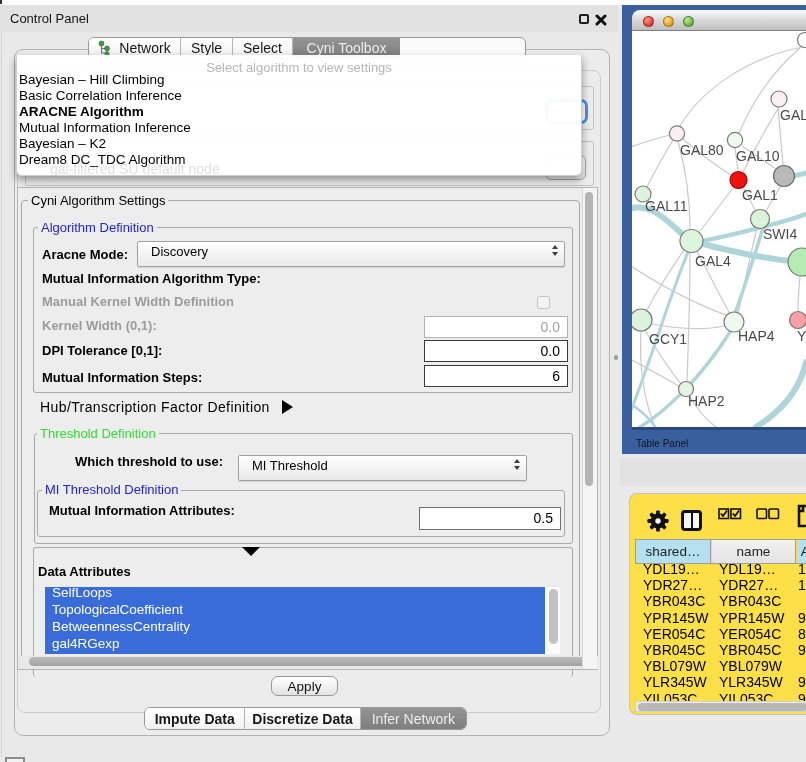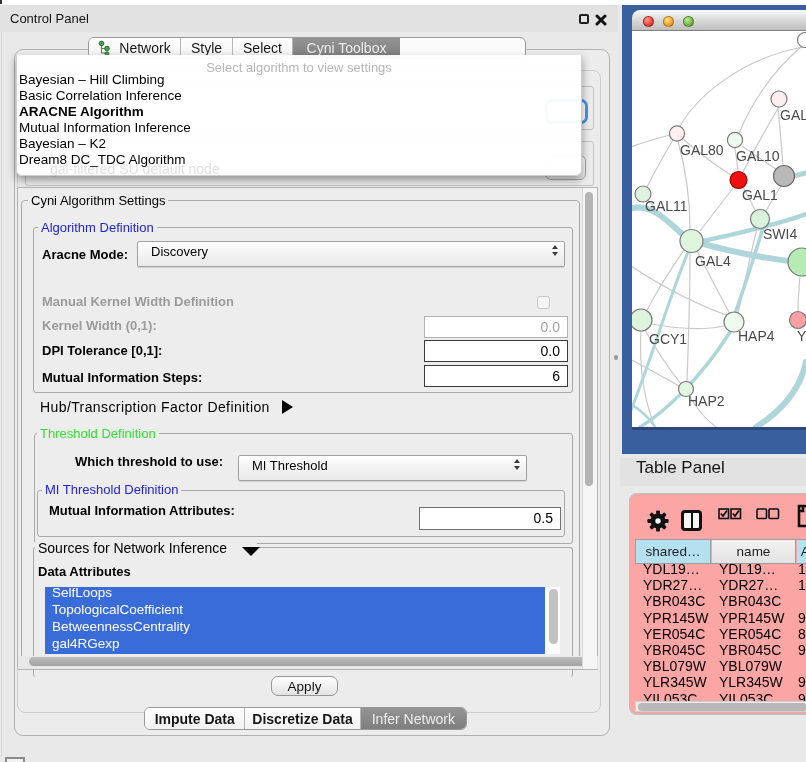--- a/index.html
+++ b/index.html
@@ -65,20 +65,21 @@
 
     <div class="gb" style="left:33px;top:227px;width:540px;height:166px;"></div>
     <div class="gbt" style="left:38px;top:221px;color:#2222dd;">Algorithm Definition</div>
 
     <div class="lbl" style="left:42px;top:247px;">Aracne Mode:</div>
     <div class="combo" style="left:137px;top:241px;width:428px;">Discovery<span class="cbarrows">
           <span class="up"></span>
           <span class="dn"></span>
         </span></div>
 
+    <div class="lbl" style="left:42px;top:271px;">Mutual Information Algorithm Type:</div>
 
     <div class="lbl" style="left:42px;top:294px;color:#9b9b9b;">Manual Kernel Width Definition</div>
     <div class="abs" style="left:537px;top:296px;width:13px;height:13px;border:1px solid #c6c6c6;border-radius:3px;background:#f4f4f4;"></div>
 
     <div class="lbl" style="left:42px;top:318px;color:#9b9b9b;">Kernel Width (0,1):</div>
     <div class="field" style="left:424px;top:316px;width:144px;border:1px solid #b3b3b3;color:#a2a2a2;">0.0</div>
 
     <div class="lbl" style="left:42px;top:343px;">DPI Tolerance [0,1]:</div>
     <div class="field" style="left:424px;top:340px;width:144px;border:1.5px solid #3a3a3a;">0.0</div>
 
@@ -97,21 +98,20 @@
           <span class="dn"></span>
         </span></div>
 
     <div class="gb" style="left:37px;top:490px;width:528px;height:47px;"></div>
     <div class="gbt" style="left:42px;top:483px;color:#2222dd;">MI Threshold Definition</div>
 
     <div class="lbl" style="left:49px;top:503px;">Mutual Information Attributes:</div>
     <div class="field" style="left:419px;top:507px;width:142px;height:23px;border:1.5px solid #707070;">0.5</div>
 
     <div class="gb" style="left:33px;top:547px;width:540px;height:130px;border-bottom:none;"></div>
-    <div class="gbt" style="left:35px;top:542px;color:#000;font-size:14px;padding-right:30px;">Sources for Network Inference</div>
     <div class="abs" style="left:242px;top:547px;width:0;height:0;border-left:9px solid transparent;border-right:9px solid transparent;border-top:9px solid #000;"></div>
 
     <div class="lbl" style="left:38px;top:564px;">Data Attributes</div>
 
     <div class="abs" style="left:45px;top:587px;width:515px;height:67px;background:#3a6cd9;overflow:hidden;">
       <div style="font-size:13.5px;color:#fff;padding-left:7px;line-height:17px;margin-top:-3px;">SelfLoops<br>TopologicalCoefficient<br>BetweennessCentrality<br>gal4RGexp</div>
       <div class="abs" style="left:500px;top:0;width:15px;height:67px;background:#fdfdfd;"></div>
       <div class="abs" style="left:504px;top:2px;width:9px;height:55px;background:#c2c2c2;border-radius:5px;"></div>
     </div>
 
@@ -225,23 +225,23 @@
     <text x="695" y="266">GAL4</text>
     <text x="649" y="344">GCY1</text>
     <text x="738" y="341">HAP4</text>
     <text x="797" y="341">Y</text>
     <text x="688" y="406">HAP2</text>
   </g>
 </svg>
 </div>
 
 <div class="abs" style="left:620px;top:458px;width:186px;height:28px;background:#e2e2e2;"></div>
-<div class="abs" style="left:636px;top:458px;font-size:17px;color:#141414;">Table Panel</div>
-
-<div class="abs" style="left:629px;top:493px;width:177px;height:222px;border:1px solid #c0c0c0;border-radius:8px 0 0 8px;background:#fca5a5;border-right:none;overflow:hidden;">
+<div class="abs" style="left:636px;top:438px;font-size:10px;color:#141414;">Table Panel</div>
+
+<div class="abs" style="left:629px;top:493px;width:177px;height:222px;border:1px solid #c0c0c0;border-radius:8px 0 0 8px;background:#fde047;border-right:none;overflow:hidden;">
 
   <svg class="abs" style="left:17px;top:16px;" width="22" height="22" viewBox="0 0 22 22">
     <g fill="#111">
       <circle cx="11" cy="11" r="7.6"></circle>
       <rect x="9.1" y="0.4" width="3.8" height="5.5" rx="1.2" transform="rotate(0 11 11)"></rect>
       <rect x="9.1" y="0.4" width="3.8" height="5.5" rx="1.2" transform="rotate(45 11 11)"></rect>
       <rect x="9.1" y="0.4" width="3.8" height="5.5" rx="1.2" transform="rotate(90 11 11)"></rect>
       <rect x="9.1" y="0.4" width="3.8" height="5.5" rx="1.2" transform="rotate(135 11 11)"></rect>
       <rect x="9.1" y="0.4" width="3.8" height="5.5" rx="1.2" transform="rotate(180 11 11)"></rect>
       <rect x="9.1" y="0.4" width="3.8" height="5.5" rx="1.2" transform="rotate(225 11 11)"></rect>

